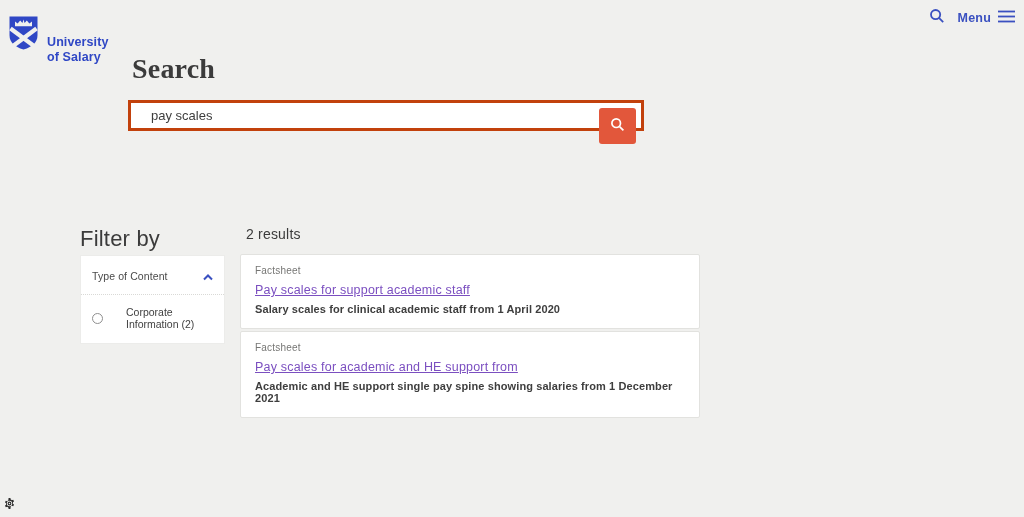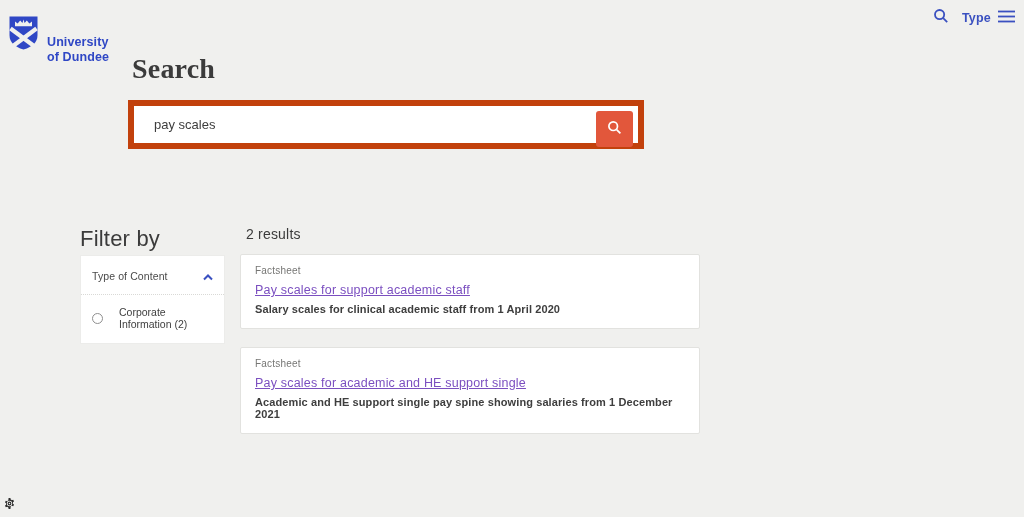--- a/index.html
+++ b/index.html
@@ -32,22 +32,22 @@
   .menu-group { display: flex; align-items: center; gap: 7px; cursor: pointer; }
   .menu-label { color: #3a50c0; font-size: 12.5px; font-weight: bold; letter-spacing: 0.2px; }
 
   
   .page-title {
     position: absolute; left: 132px; top: 53px;
     font-size: 28px; font-weight: bold; color: #3b3b3b; letter-spacing: 0.2px; font-family: Liberation Serif, serif;
   }
   .search-box {
     position: absolute; left: 128px; top: 100px;
-    width: 516px; height: 49px;
-    background: #ffffff; border: 6px solid #c2410c;
+    width: 516px; height: 31px;
+    background: #ffffff; border: 3px solid #c2410c;
     display: flex; align-items: flex-end;
   }
   .search-input {
     flex: 1; height: 100%; border: none; outline: none;
     padding-left: 20px; font-size: 13px; color: #3d3d3d;
     font-family: "Liberation Sans", sans-serif; background: transparent;
   }
   .search-btn {
     position: absolute; right: 5px; top: 5px;
     width: 37px; height: 36px; border: none; border-radius: 3px;
@@ -64,38 +64,38 @@
     position: absolute; left: 80px; top: 255px; width: 145px;
     background: #ffffff; border: 1px solid #ececea;
   }
   .filter-header {
     display: flex; align-items: center; justify-content: space-between;
     padding: 11px 11px 9px 11px; cursor: pointer;
     border-bottom: 1px dotted #d9d9d6;
   }
   .filter-group-label { font-size: 10.5px; color: #4a4a4a; letter-spacing: 0.1px; }
   .filter-option {
-    display: flex; align-items: center; gap: 16px;
+    display: flex; align-items: center; gap: 23px;
     padding: 11px 11px 13px 11px; cursor: pointer;
   }
   .radio {
     width: 11px; height: 11px; border-radius: 50%;
     border: 1px solid #8f8f8f; background: #fff; flex: 0 0 auto; cursor: pointer;
   }
   .filter-option-label { font-size: 10.5px; color: #3f3f3f; }
 
   
   .results-title {
     position: absolute; left: 246px; top: 226px;
     font-size: 14px; font-weight: 500; color: #3b3b3b; letter-spacing: 0.2px;
   }
   .results-list { position: absolute; left: 240px; top: 254px; width: 460px; }
   .result-card {
     background: #ffffff; border: 1px solid #e2e2df; border-radius: 2px;
-    padding: 10px 14px 13px 14px; margin-bottom: 18px;
+    padding: 10px 14px 13px 14px; margin-bottom: 2px;
   }
   .result-category { font-size: 10px; color: #767674; margin-bottom: 4px; letter-spacing: 0.2px; }
   .result-title-link {
     display: inline-block; font-size: 12.5px; color: #7b4fc0;
     text-decoration: underline; letter-spacing: 0.2px; cursor: pointer;
     margin-bottom: 6px;
   }
   .result-description { font-size: 11px; color: #3e3e3e; letter-spacing: 0.1px; font-weight: bold; }
 
   
@@ -116,33 +116,33 @@
         <path d="M1.5,0.5 H29.5 V19 Q29.5,29.5 15.5,33.5 Q1.5,29.5 1.5,19 Z" fill="#2f47c5"></path>
         <path d="M7,10.2 L7,5.6 L9.6,7.6 L12.2,4.4 L14.4,7.1 L15.5,3.4 L16.6,7.1 L18.8,4.4 L21.4,7.6 L24,5.6 L24,10.2 Z" fill="#f0f0ee"></path>
         <g stroke="#f0f0ee" stroke-width="4.2">
           <line x1="2.5" y1="12.5" x2="28" y2="31.5"></line>
           <line x1="28.5" y1="12.5" x2="3" y2="31.5"></line>
         </g>
       </svg>
     </span>
     <span class="logo-text">
       <span style="display:block">University</span>
-      <span style="display:block">of Dundee</span>
+      <span style="display:block">of Salary</span>
     </span>
   </a>
 
   <div class="header-right">
     <span class="hdr-search">
       <svg width="16" height="16" viewBox="0 0 16 16" fill="none" stroke="#3a50c0" stroke-width="1.8">
         <circle cx="6.6" cy="6.6" r="4.6"></circle>
         <line x1="10.2" y1="10.2" x2="14.2" y2="14.2"></line>
       </svg>
     </span>
     <span class="menu-group">
-      <span class="menu-label">Type</span>
+      <span class="menu-label">Menu</span>
       <span style="display:block;">
         <svg width="17" height="13" viewBox="0 0 17 13" stroke="#3a50c0" stroke-width="1.8">
           <line x1="0" y1="1.5" x2="17" y2="1.5"></line>
           <line x1="0" y1="6.5" x2="17" y2="6.5"></line>
           <line x1="0" y1="11.5" x2="17" y2="11.5"></line>
         </svg>
       </span>
     </span>
   </div>
 
@@ -180,21 +180,21 @@
   <h2 class="results-title">2 results</h2>
 
   <div class="results-list">
     <article class="result-card">
       <div class="result-category">Factsheet</div>
       <a class="result-title-link">Pay scales for support academic staff</a>
       <div class="result-description">Salary scales for clinical academic staff from 1 April 2020</div>
     </article>
     <article class="result-card">
       <div class="result-category">Factsheet</div>
-      <a class="result-title-link">Pay scales for academic and HE support single</a>
+      <a class="result-title-link">Pay scales for academic and HE support from</a>
       <div class="result-description">Academic and HE support single pay spine showing salaries from 1 December 2021</div>
     </article>
   </div>
 
   <button class="gear-btn">
     <span style="display:block;">
       <svg width="13" height="13" viewBox="0 0 24 24" fill="#2d2d2d">
         <path d="M12 8.5A3.5 3.5 0 1 0 12 15.5 3.5 3.5 0 1 0 12 8.5 Z M12 10.5A1.5 1.5 0 1 1 12 13.5 1.5 1.5 0 1 1 12 10.5 Z" fill-rule="evenodd"></path>
         <path d="M10.3 2 h3.4 l.5 2.6 a7.6 7.6 0 0 1 2 1.2 l2.5-.9 1.7 3 -2 1.8 a7.6 7.6 0 0 1 0 2.6 l2 1.8 -1.7 3 -2.5-.9 a7.6 7.6 0 0 1 -2 1.2 L13.7 22 h-3.4 l-.5-2.6 a7.6 7.6 0 0 1 -2-1.2 l-2.5.9 -1.7-3 2-1.8 a7.6 7.6 0 0 1 0-2.6 l-2-1.8 1.7-3 2.5.9 a7.6 7.6 0 0 1 2-1.2 Z M12 7a5 5 0 1 0 0 10 5 5 0 1 0 0-10 Z" fill-rule="evenodd"></path>
       </svg>

